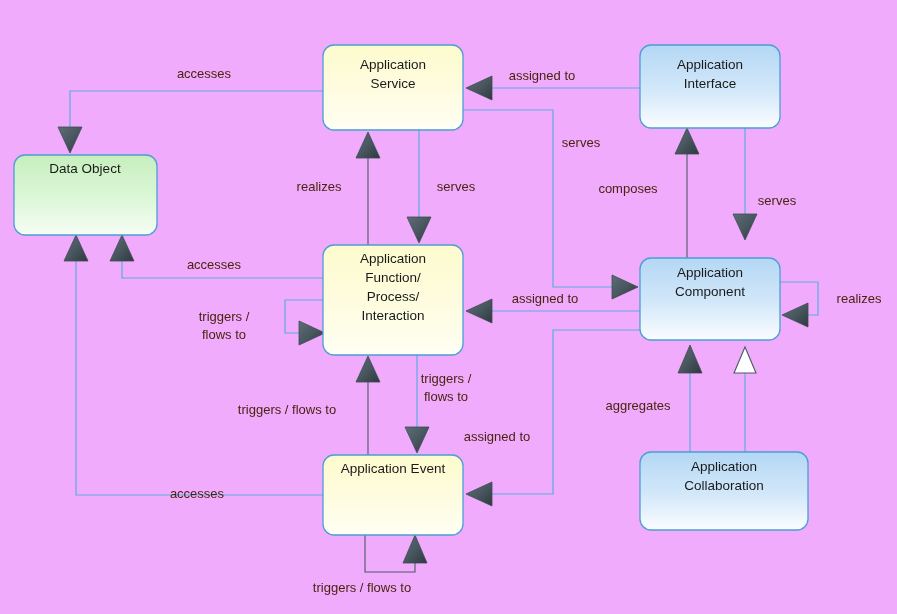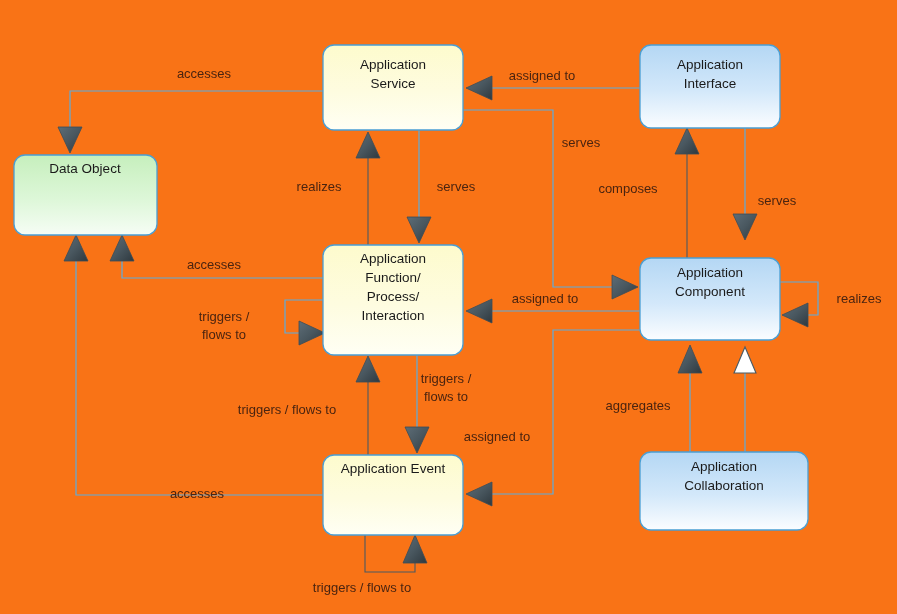--- a/index.html
+++ b/index.html
@@ -10,21 +10,21 @@
   body {
     width: 897px;
     height: 614px;
     font-family: "Liberation Sans", sans-serif;
     overflow: hidden;
   }
   #diagram-root {
     position: relative;
     width: 897px;
     height: 614px;
-    background: #f97316;
+    background: #f0abfc;
   }
   svg#diagram-canvas {
     position: absolute;
     top: 0;
     left: 0;
     width: 897px;
     height: 614px;
     display: block;
   }
   .node-label {

